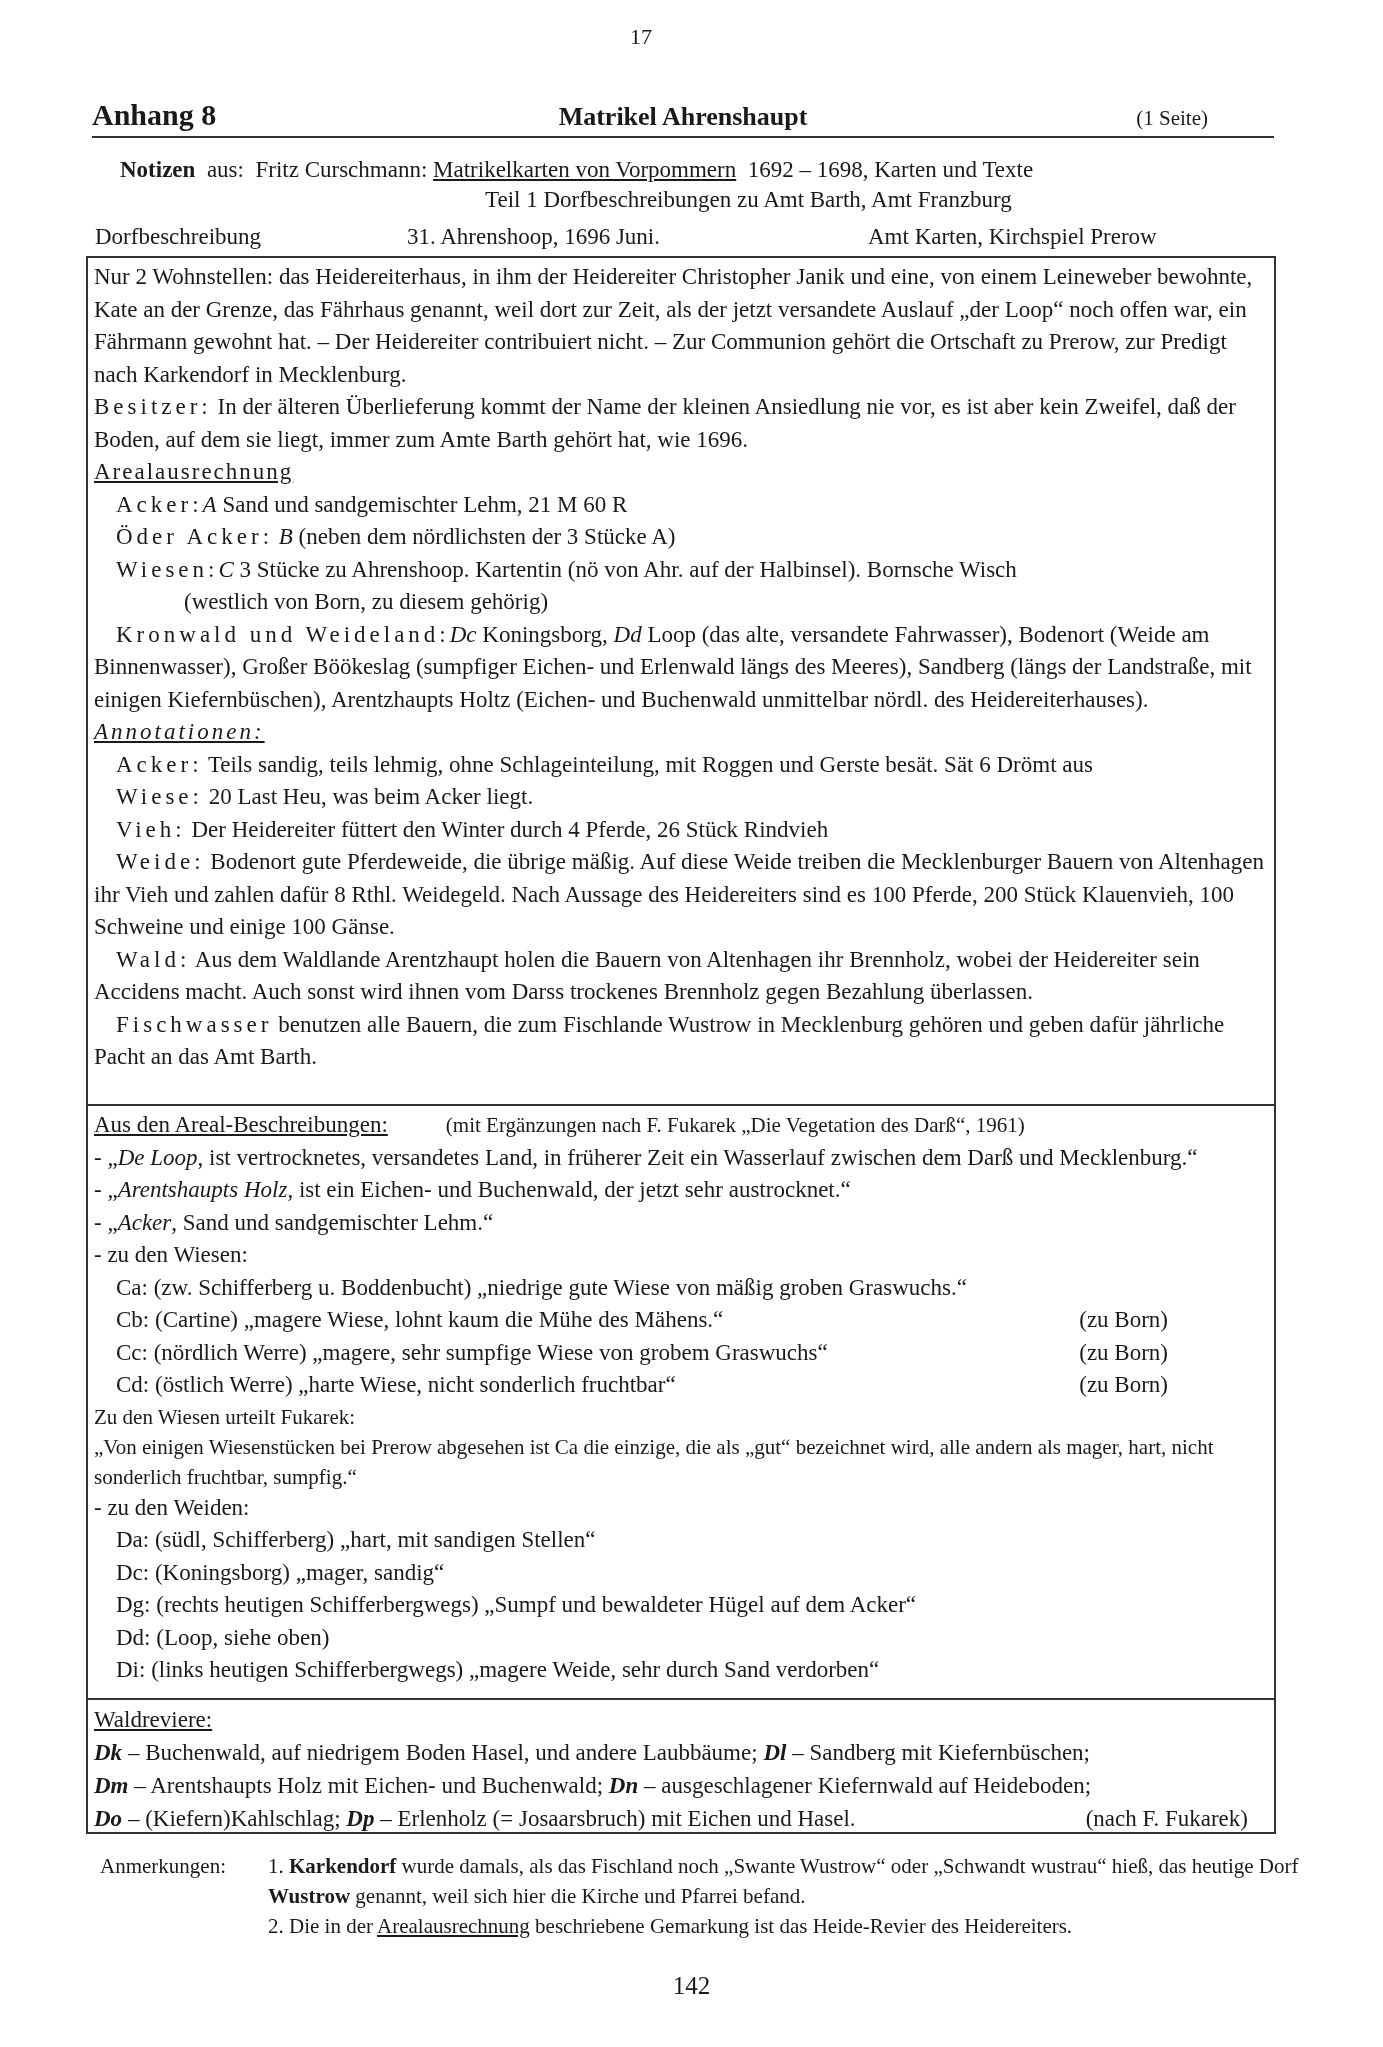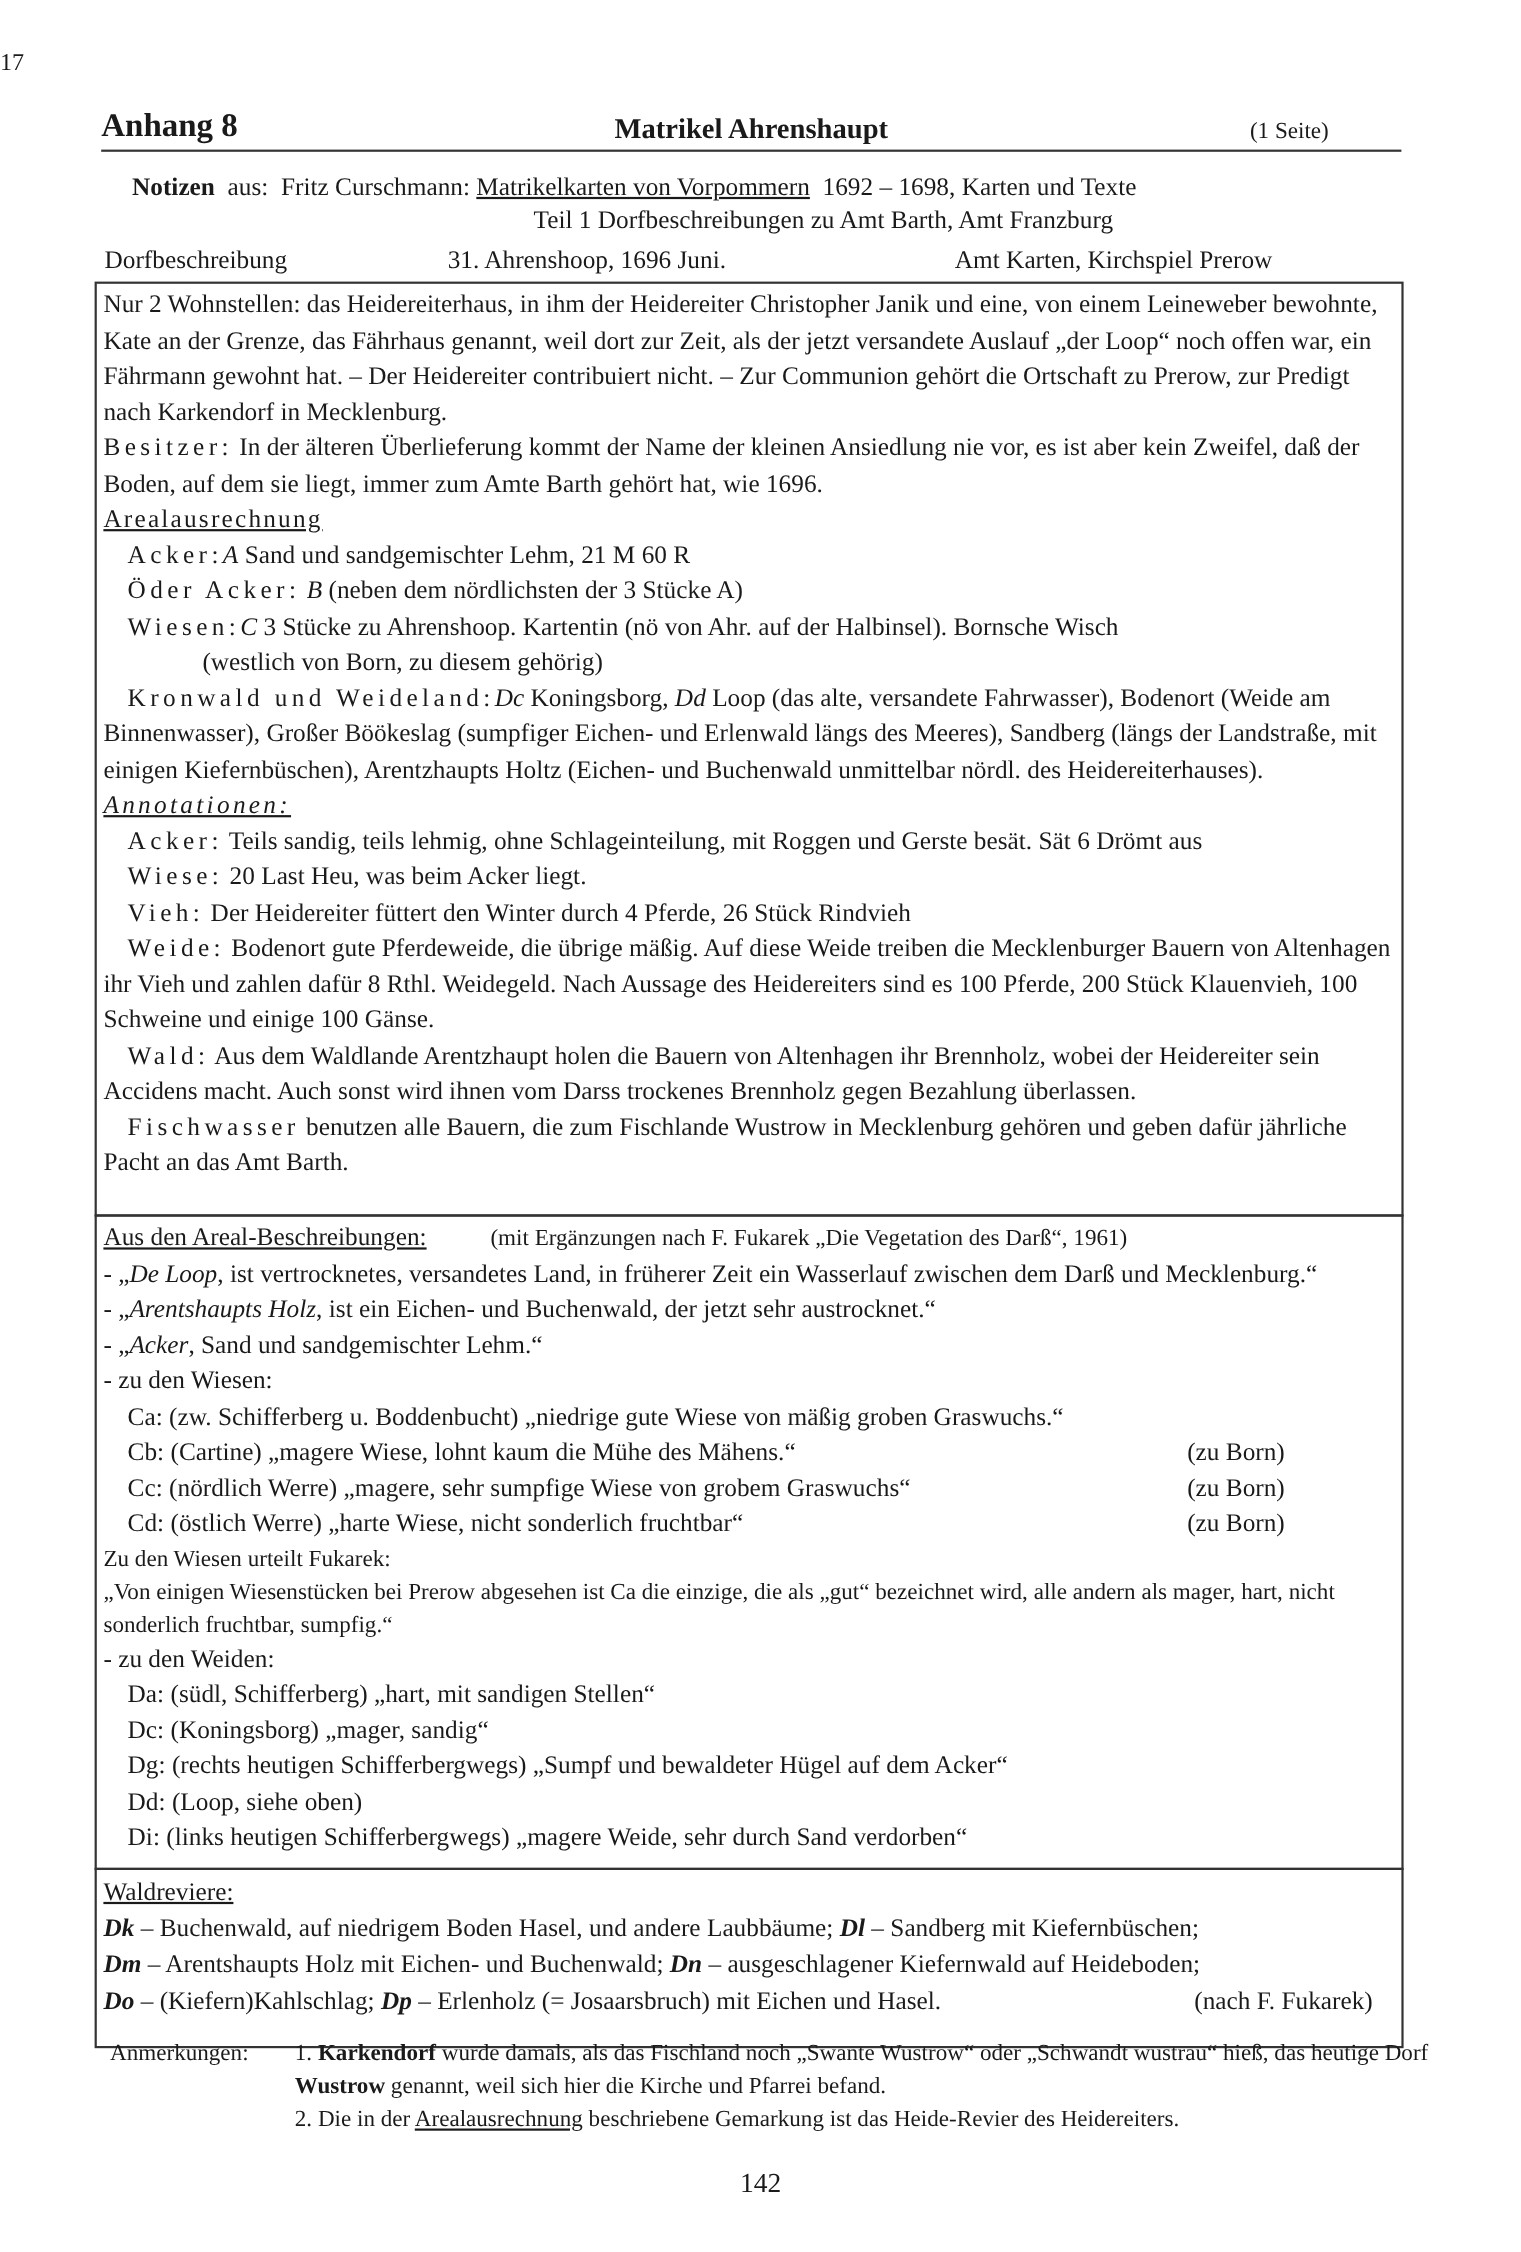--- a/index.html
+++ b/index.html
@@ -1,35 +1,35 @@
 <!DOCTYPE html>
 <html><head>
 <meta charset="utf-8">
 <style>
   html, body { margin:0; padding:0; background:#ffffff; }
   body { width:1383px; height:2047px; position:relative; overflow:hidden;
          font-family:"Liberation Serif", serif; color:#1a1a1a; }
   .page { position:absolute; left:0; top:0; width:1383px; height:2047px; }
-  .pagenum-top { position:absolute; top:24px; left:0; width:1282px; text-align:left; font-size:22px;margin-top:20px; }
+  .pagenum-top { position:absolute; top:24px; left:0; width:1282px; text-align:center; font-size:22px; }
   .header { position:absolute; top:98px; left:92px; width:1182px; height:38px; border-bottom:2px solid #333; }
   .h-left { position:absolute; left:0; top:0; font-size:30px; font-weight:bold; }
   .h-center { position:absolute; left:0; width:1182px; text-align:center; top:4px; font-size:26px; font-weight:bold; }
   .h-right { position:absolute; right:66px; top:8px; font-size:21px;text-align:right; }
   .notes { position:absolute; top:155px; left:120px; font-size:23px; line-height:30px; }
   .notes .lbl { font-weight:bold; }
   .notes .u { text-decoration:underline; }
   .notes .l2 { padding-left:365px; }
   .db-row { position:absolute; top:224px; left:92px; width:1182px; font-size:23px; }
   .db-row .a { position:absolute; left:3px; }
   .db-row .b { position:absolute; left:315px; font-weight:normal; }
   .db-row .c { position:absolute; left:776px; }
   .box { position:absolute; left:86px; width:1190px; border:2px solid #333; box-sizing:border-box; padding:3px 6px; font-size:23px; line-height:32.5px; }
   .box1 { top:256px; height:850px; }
   .box2 { top:1104px; height:596px; }
-  .box3 { top:1698px; height:164px; line-height:33px; }
+  .box3 { top:1698px; height:136px; line-height:33px; }
   .box p { margin:0; }
   .sp { letter-spacing:4px; }
   .u { text-decoration:underline; }
   .ind1 { padding-left:22px; }
   .ind2 { padding-left:90px; }
   .ind-wiesen { padding-left:22px; }
   .right-tag { position:absolute; right:100px; }
   .rel { position:relative; }
   .small { font-size:21px; line-height:30px; }
   .anm { position:absolute; top:1851px; left:100px; font-size:21px; line-height:30px; }

